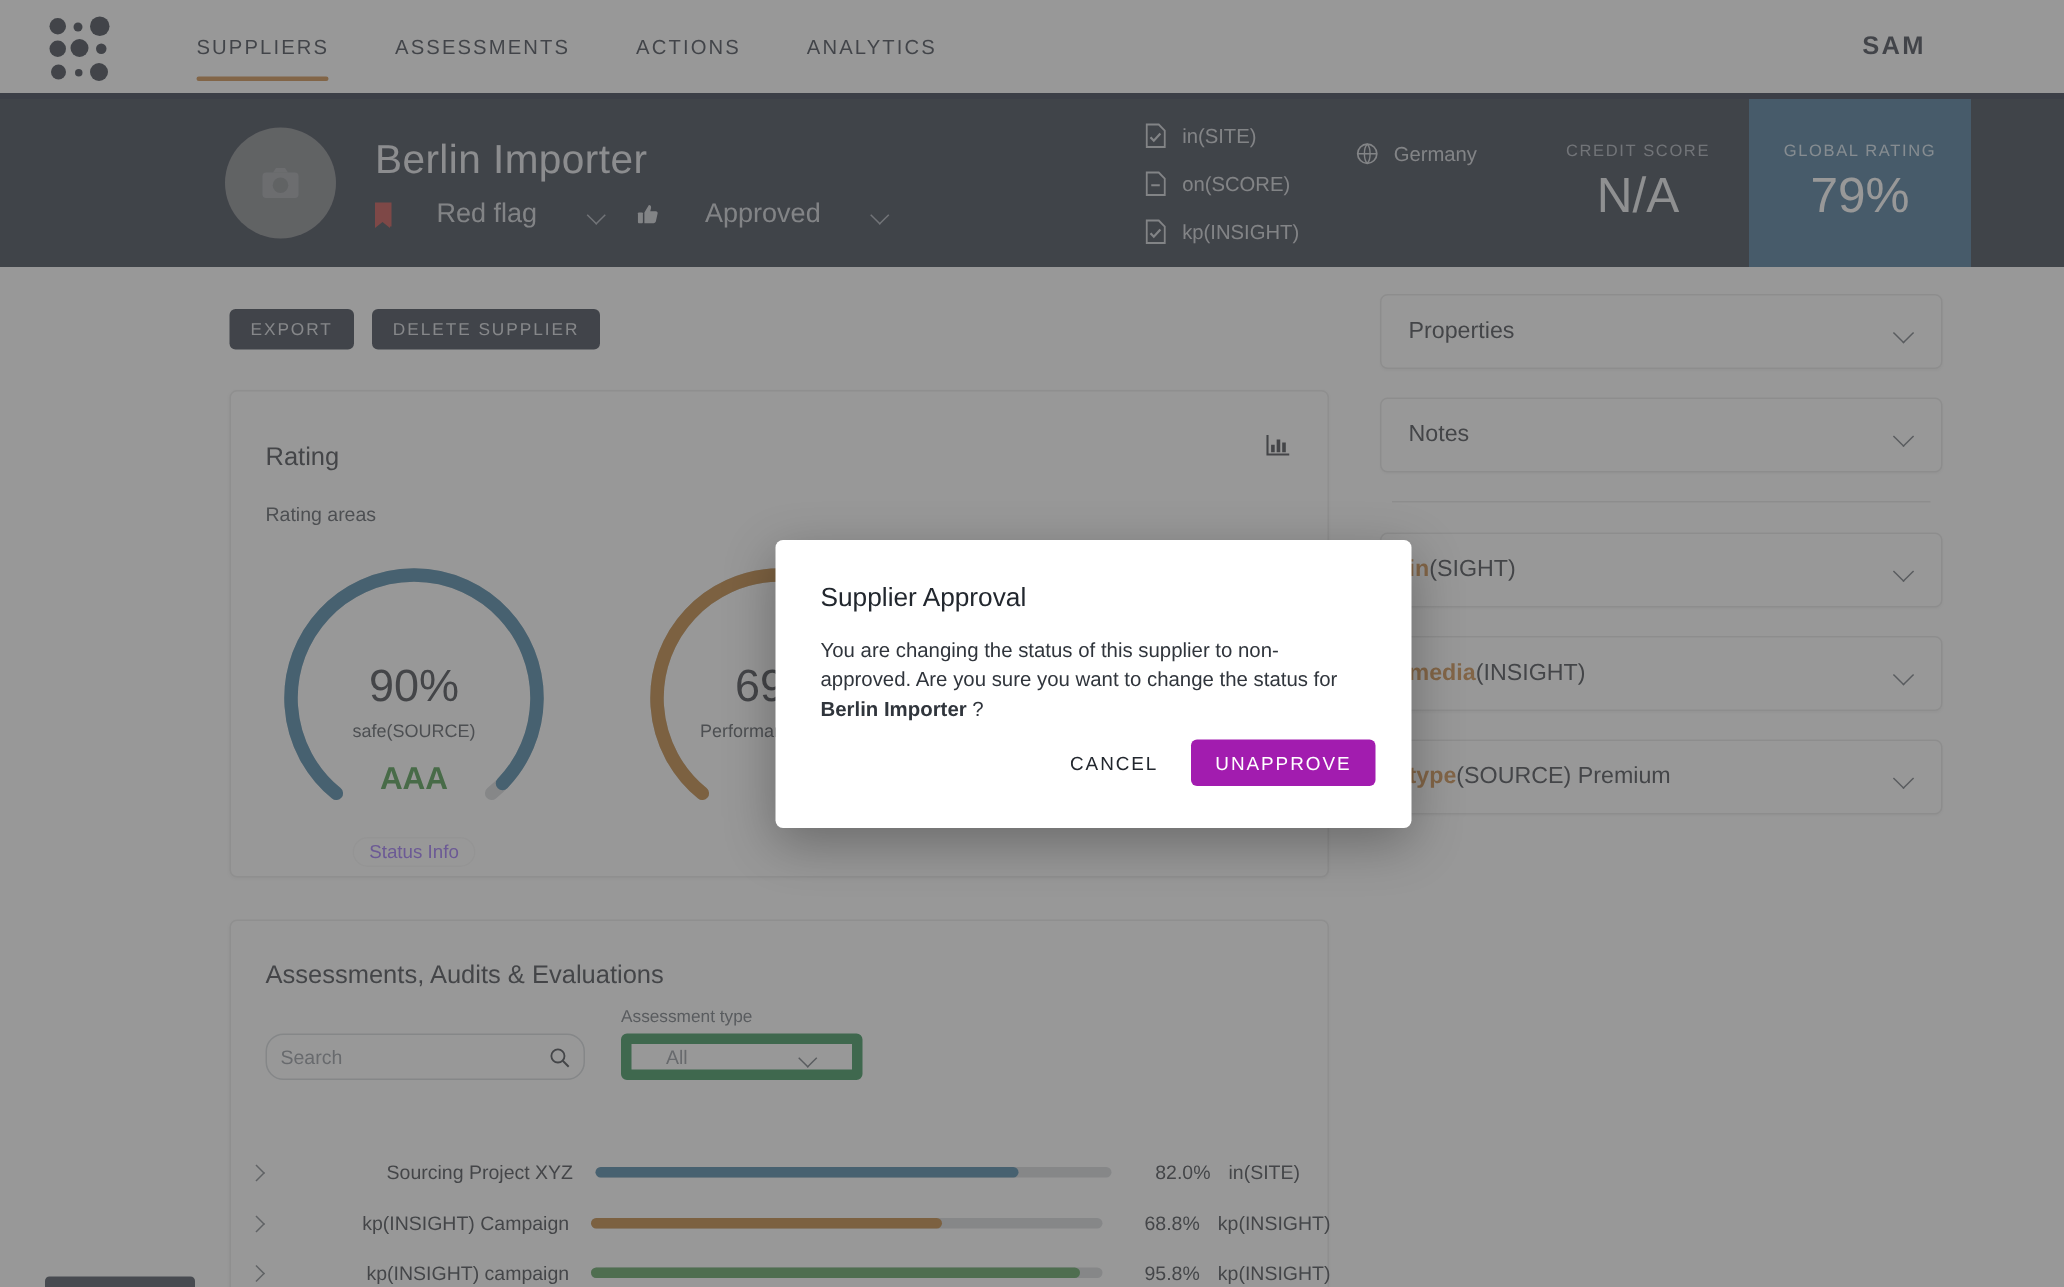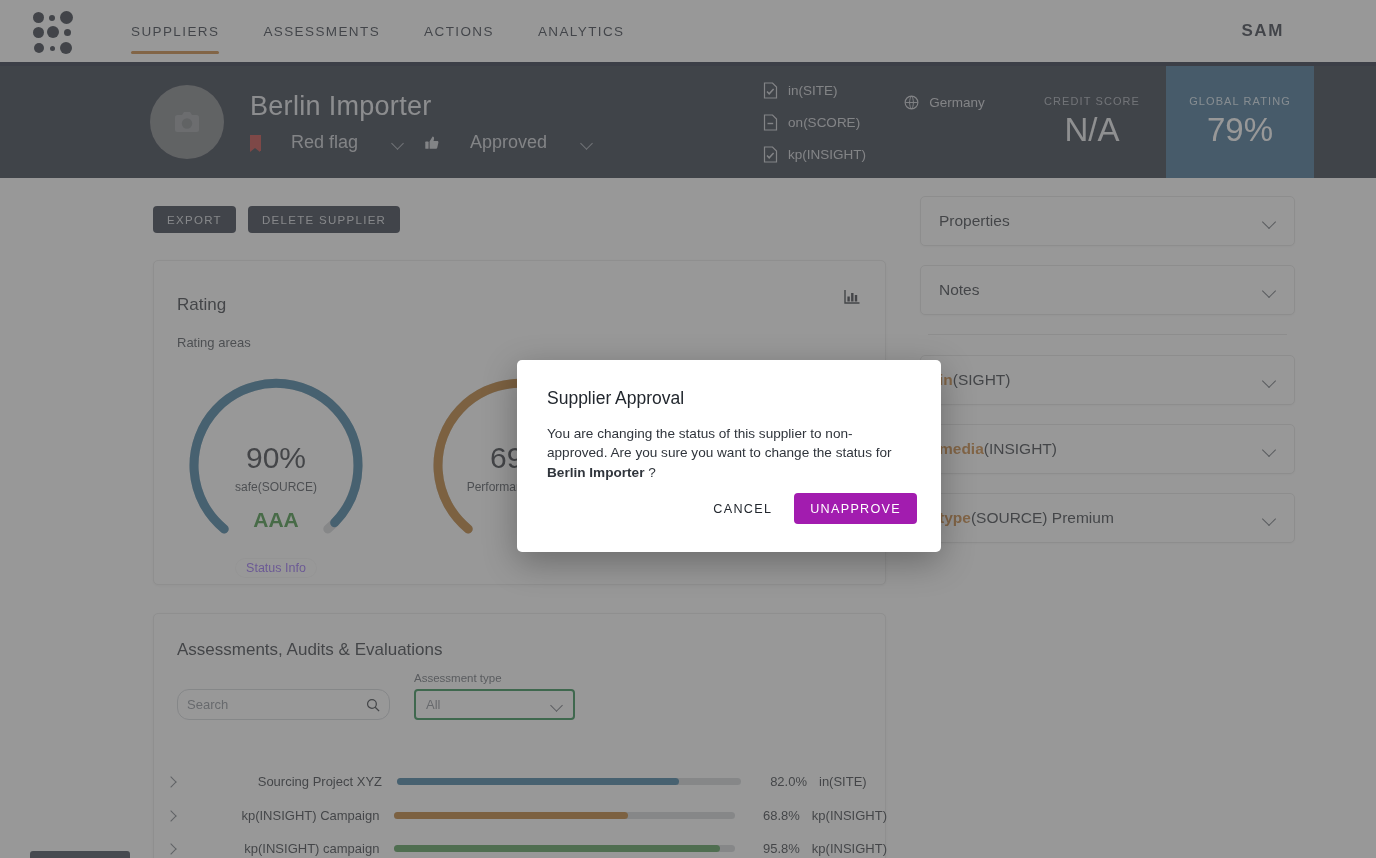--- a/index.html
+++ b/index.html
@@ -125,22 +125,22 @@
     display: flex; align-items: center; padding: 0 9px; background: #fff;
   }
   .search-field input {
     border: none; outline: none; flex: 1; font-size: 13px; color: #40464e;
     font-family: "Liberation Sans", sans-serif; background: transparent;
   }
   .search-field input::placeholder { color: #80868f; }
   .selgroup { margin-left: 24px; }
   .sel-label { font-size: 11.5px; color: #5b6169; margin-bottom: 5px; }
   .select {
-    width: 161px; height: 31px; border: 2px solid #15803d; border-radius: 4px;
-    display: flex; align-items: center; padding: 0 10px; font-size: 13px; color: #80868f;
+    width: 161px; height: 31px; border: 7px solid #15803d; border-radius: 4px;
+    display: flex; align-items: center; padding: 0 23px; font-size: 13px; color: #80868f;
     background: #fff; cursor: pointer; text-align: center;
   }
   .select .chev2 { margin-left: auto; width: 12px; height: 12px; position: relative; }
   .select .chev2::before {
     content: ""; position: absolute; left: 1px; top: 2px; width: 8px; height: 8px;
     border-right: 1.6px solid #5b6169; border-bottom: 1.6px solid #5b6169; transform: rotate(45deg);
   }
 
   .arow { position: absolute; left: 0; width: 733px; height: 33px; display: flex; align-items: center; }
   .arow .caret { width: 34px; display: flex; justify-content: center; }

